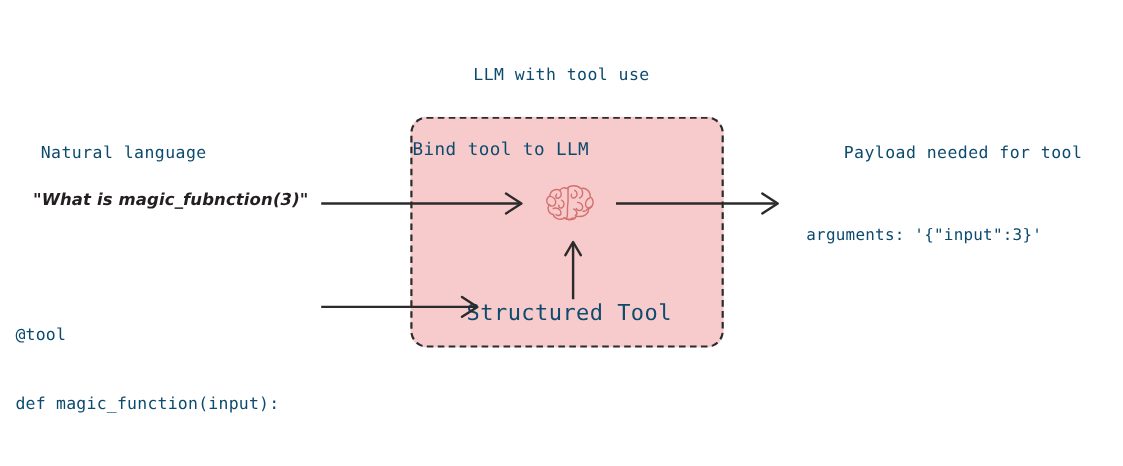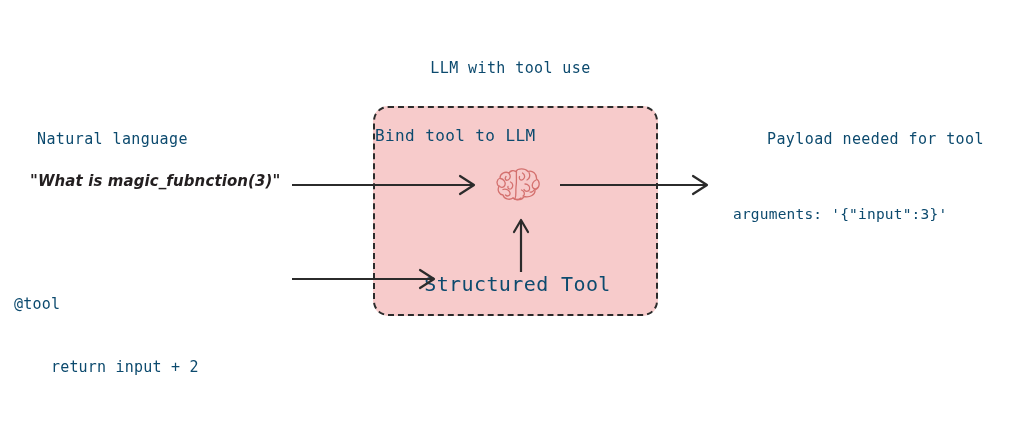--- a/index.html
+++ b/index.html
@@ -94,20 +94,21 @@
 <div id="canvas">
 
   <div class="abs mono title" style="left:0; top:59px; width:1021px; text-align:center;">LLM with tool use</div>
 
   <div class="abs mono heading" style="left:37px; top:130px; width:240px; text-align:left;">Natural language</div>
 
   <div class="abs handwritten" style="left:30px; top:172px;">"What is magic_fubnction(3)"</div>
 
   <div class="abs mono code" style="left:14px; top:252px;">
     <div>@tool</div>
+    <div>def magic_function(input):</div>
     <div>    return input + 2</div>
   </div>
 
   <div id="llm-box" class="abs">
 
     <div id="box-label" class="abs mono">Bind tool to LLM</div>
 
     <div id="brain-wrap" class="abs">
       <svg width="50" height="38" viewBox="0 0 100 76">
         <g fill="none" stroke="#d4716f" stroke-width="2.6" stroke-linecap="round" stroke-linejoin="round">

